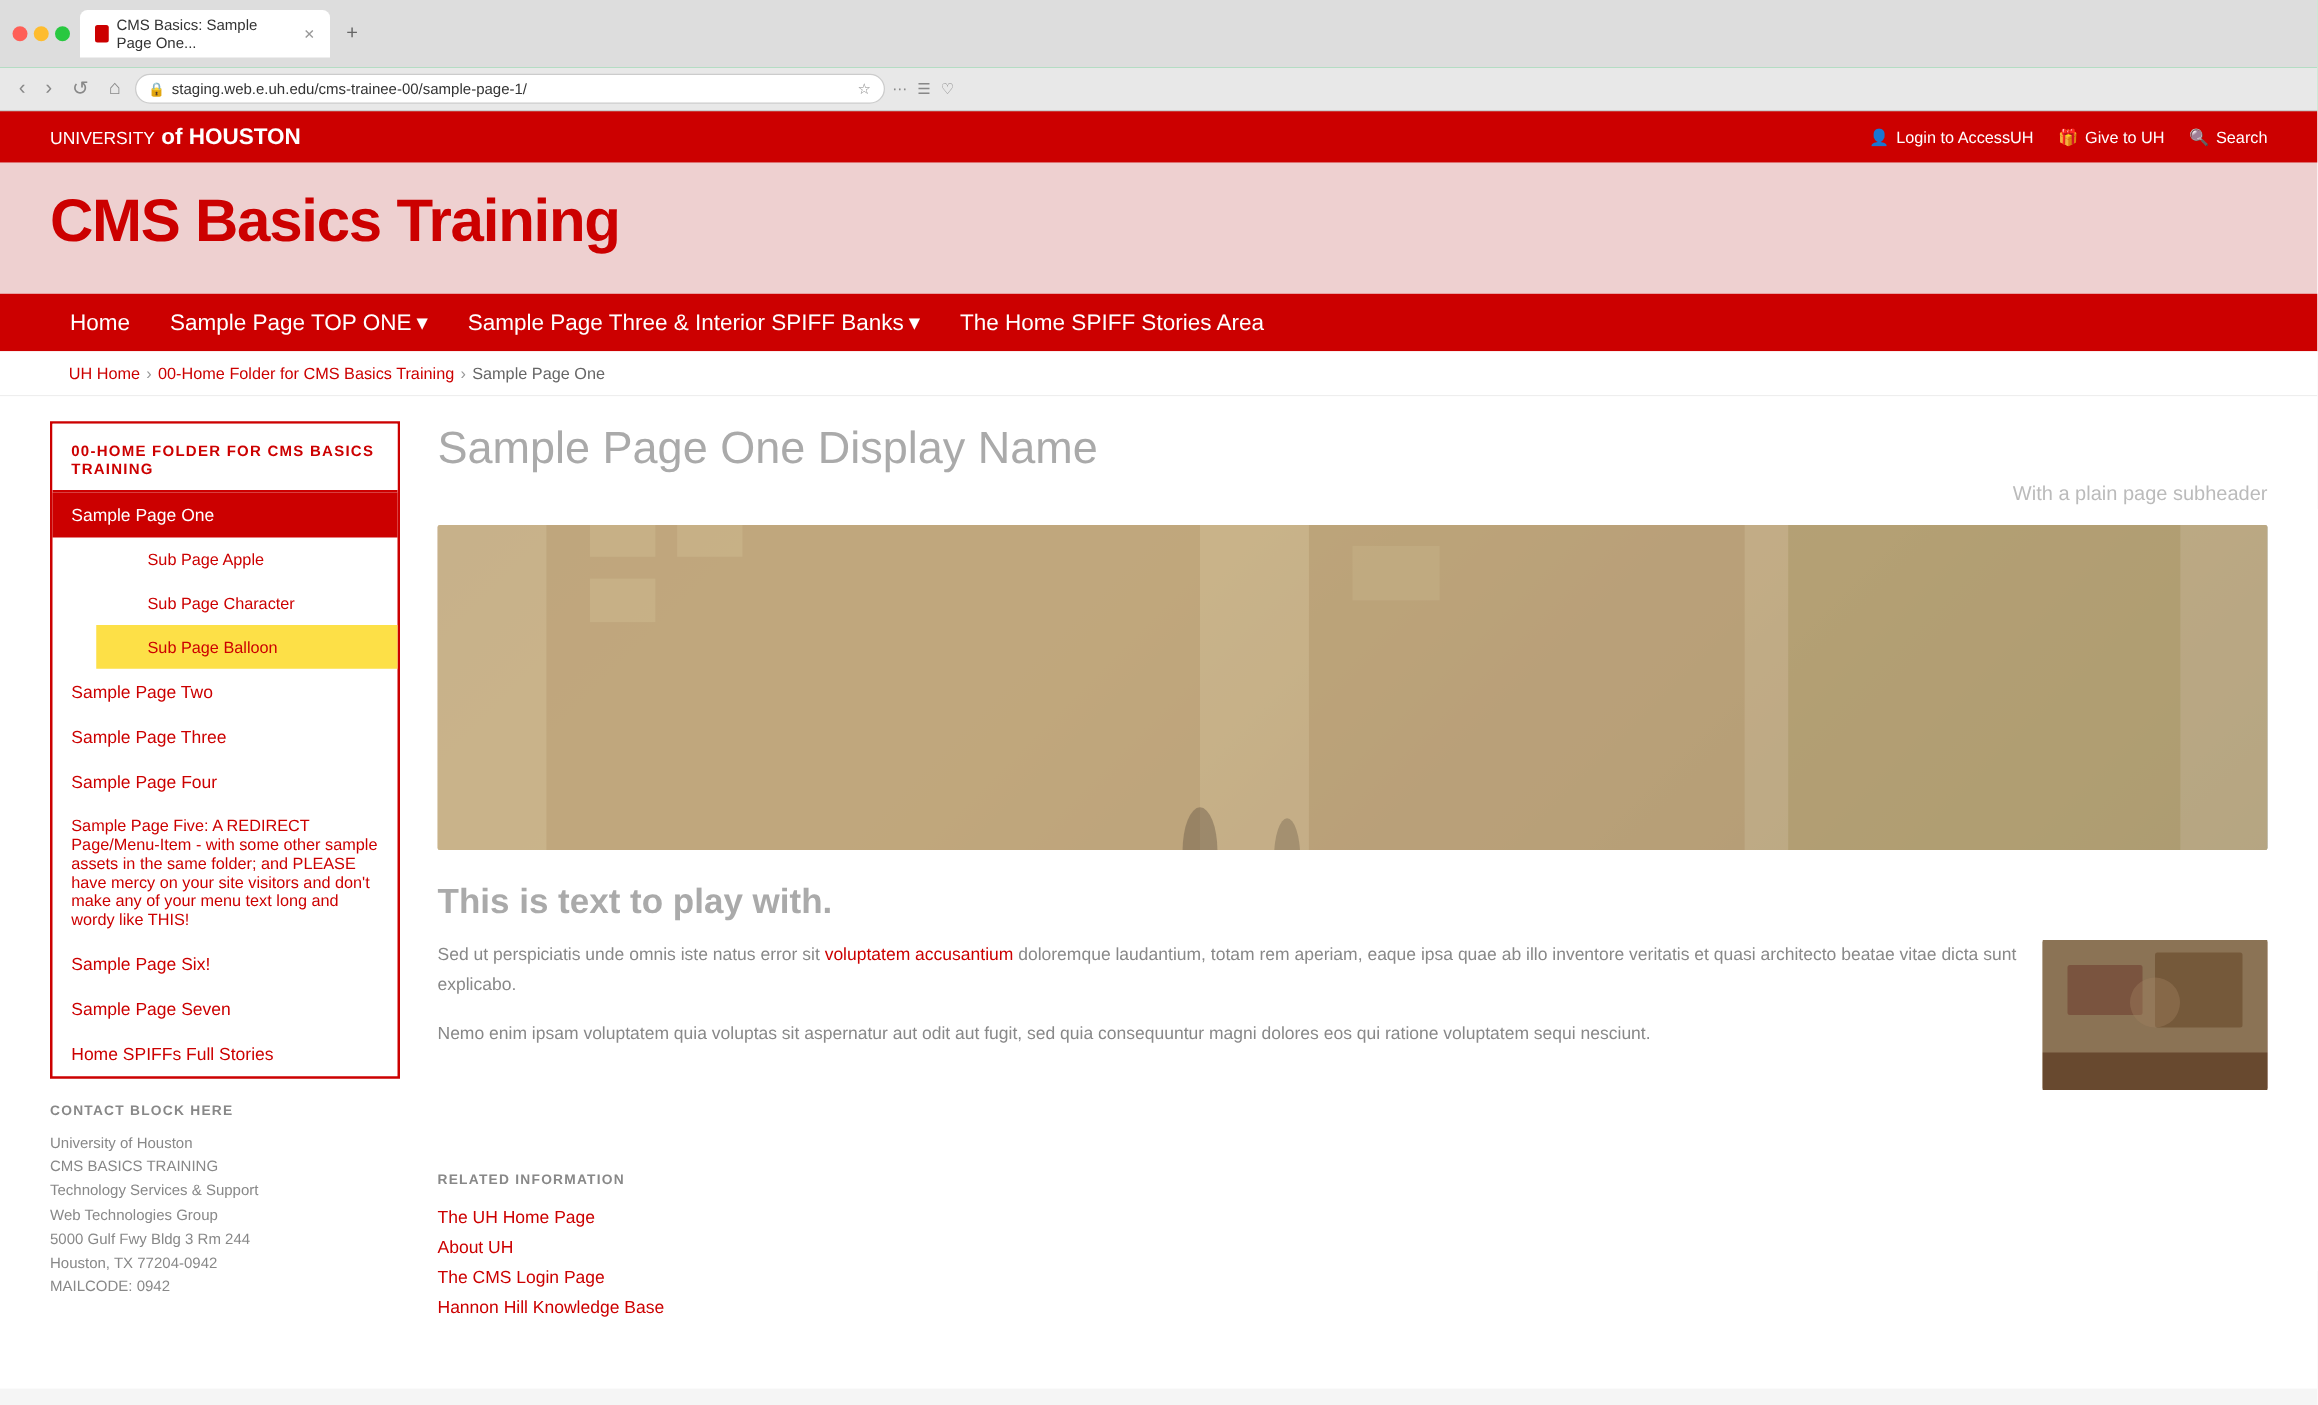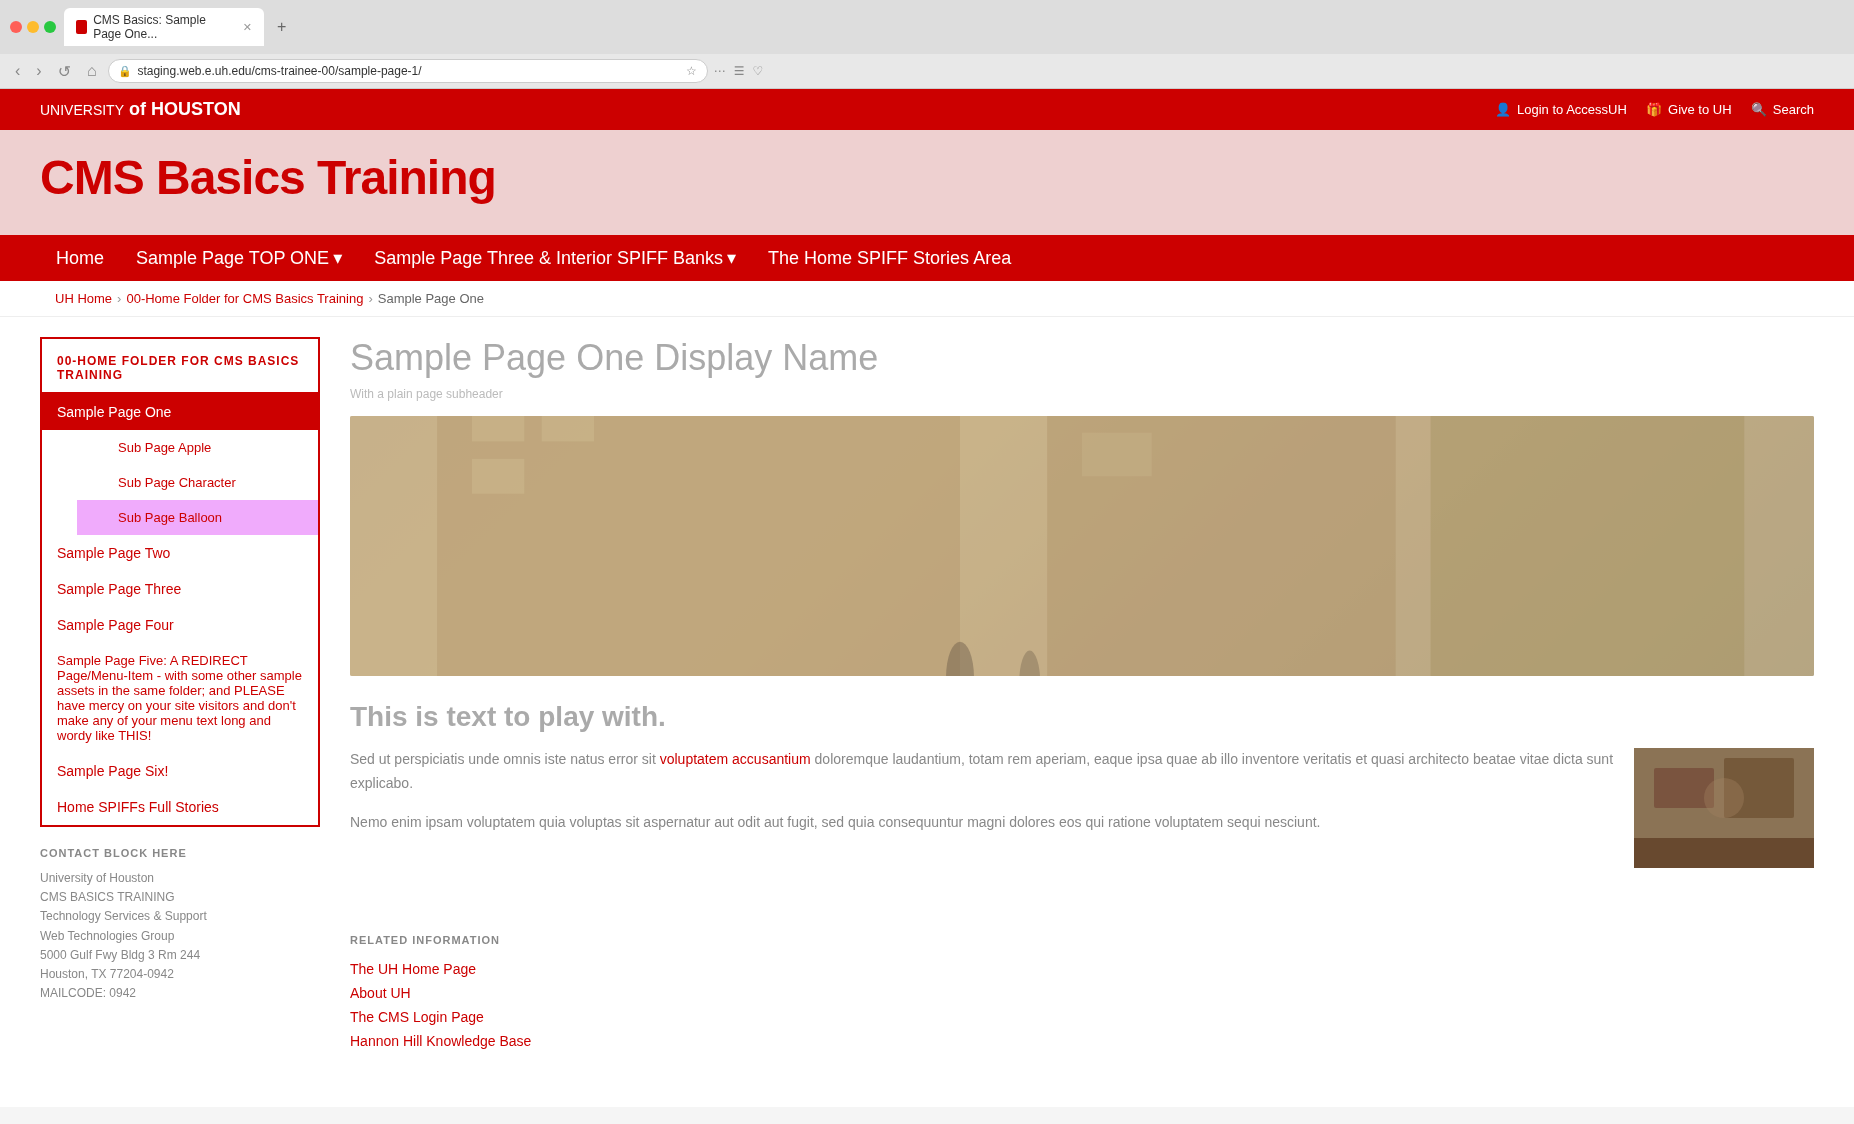--- a/index.html
+++ b/index.html
@@ -47,31 +47,31 @@
     .main-content { display: flex; gap: 0; padding: 20px 40px; background: white; min-height: 600px; }
 
     
     .sidebar { width: 280px; flex-shrink: 0; margin-right: 30px; }
     .sidebar-box { border: 2px solid #cc0000; padding: 0; }
     .sidebar-title { background: white; padding: 15px 15px 10px; color: #cc0000; font-size: 12px; font-weight: bold; letter-spacing: 1px; border-bottom: 2px solid #cc0000; }
     .sidebar-nav { list-style: none; }
     .sidebar-nav-item { padding: 10px 15px; cursor: pointer; color: #cc0000; font-size: 14px; }
     .sidebar-nav-item.active { background: #cc0000; color: white; }
     .sidebar-nav-item.sub { padding-left: 41px; color: #cc0000; font-size: 13px; margin-left: 35px; }
-    .sidebar-nav-item.sub-last { background: #f0abfc; }
+    .sidebar-nav-item.sub-last { background: #fde047; }
     .sidebar-nav-item.long-text { font-size: 13px; }
 
     .contact-block { margin-top: 20px; }
     .contact-title { font-size: 11px; letter-spacing: 1px; color: #888; font-weight: bold; margin-bottom: 10px; }
     .contact-text { font-size: 12px; color: #888; line-height: 1.6; }
 
     
     .page-content { flex: 1; }
     .page-title { font-size: 36px; color: #aaa; font-weight: normal; margin-bottom: 8px; }
-    .page-subheader { font-size: 12px; color: #bbb; margin-bottom: 15px; }
+    .page-subheader { font-size: 16px; color: #bbb; margin-bottom: 15px; text-align: right; }
     .page-hero { width: 100%; height: 260px; background: linear-gradient(135deg, #c8b090 0%, #d4c090 30%, #b8a080 60%, #888870 100%); margin-bottom: 25px; position: relative; overflow: hidden; border-radius: 2px; }
     .hero-overlay { position: absolute; inset: 0; background: rgba(200,180,150,0.3); }
 
     .page-body { display: flex; gap: 30px; flex-direction: column; }
     .page-body-main { flex: 1; }
     .page-body-sidebar { width: 220px; flex-shrink: 0; margin-top: 36px; }
 
     .body-heading { font-size: 28px; color: #aaa; font-weight: bold; margin-bottom: 15px; }
     .body-text { font-size: 14px; color: #888; line-height: 1.7; margin-bottom: 15px; }
 
@@ -195,20 +195,23 @@
           <span>Sample Page Three</span>
         </li>
         <li class="sidebar-nav-item">
           <span>Sample Page Four</span>
         </li>
         <li class="sidebar-nav-item long-text">
           <span>Sample Page Five: A REDIRECT Page/Menu-Item - with some other sample assets in the same folder; and PLEASE have mercy on your site visitors and don't make any of your menu text long and wordy like THIS!</span>
         </li>
         <li class="sidebar-nav-item">
           <span>Sample Page Six!</span>
+        </li>
+        <li class="sidebar-nav-item">
+          <span>Sample Page Seven</span>
         </li>
         <li class="sidebar-nav-item">
           <span>Home SPIFFs Full Stories</span>
         </li>
 
       </ul>
     </div>
 
     <div class="contact-block">
       <div class="contact-title">CONTACT BLOCK HERE</div>

